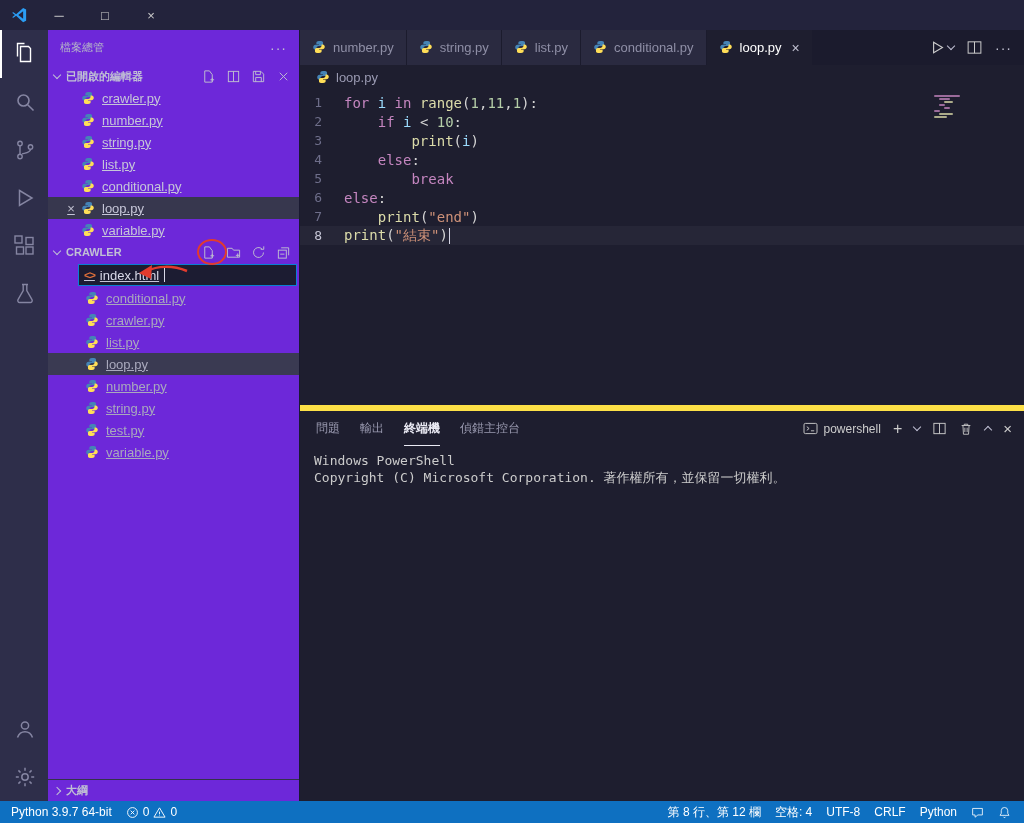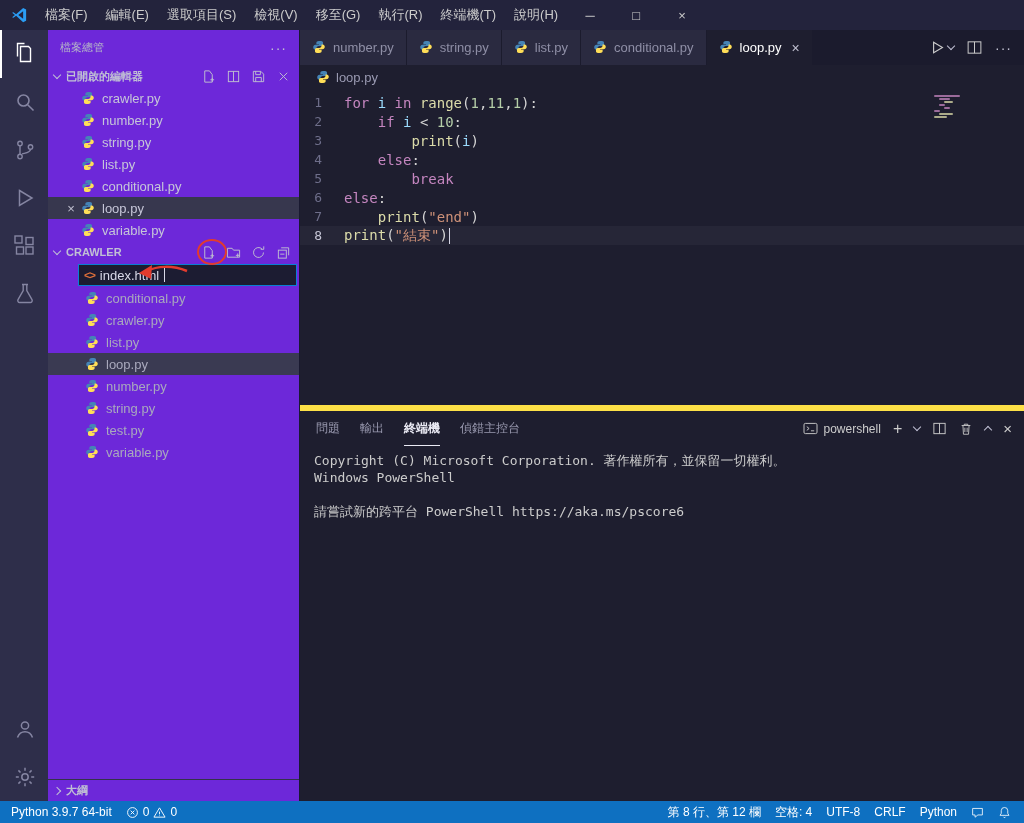--- a/index.html
+++ b/index.html
@@ -34,21 +34,21 @@
   .section-h .lbl { margin-left:6px; }
   .section-actions { margin-left:auto; display:flex; gap:9px; align-items:center; }
   .icon16 { width:16px; height:16px; display:inline-flex; align-items:center; justify-content:center; color:#c0c0d0; cursor:pointer; }
   .icon16 svg { width:15px; height:15px; }
   .chev { width:6px; height:6px; border-right:1.4px solid #c0c0d4; border-bottom:1.4px solid #c0c0d4; display:inline-block; flex:none; }
   .chev.down { transform:rotate(45deg); margin-top:-3px; }
   .chev.right { transform:rotate(-45deg); }
   .chev.up { transform:rotate(-135deg); margin-top:3px; }
 
   .sb-list { flex:none; }
-  .sb-row { height:22px; display:flex; align-items:center; font-size:13px; color:#c6c6d8; cursor:pointer; padding-left:36px; white-space:nowrap; }
+  .sb-row { height:22px; display:flex; align-items:center; font-size:13px; color:#c6c6d8; cursor:pointer; padding-left:36px; white-space:nowrap;text-decoration:underline; }
   .sb-row.oe { padding-left:14px; }
   .sb-row .slot { width:18px; flex:none; text-align:center; color:#c0c0d0; font-size:13px; }
   .sb-row .fic { width:16px; height:16px; flex:none; display:inline-flex; align-items:center; justify-content:center; margin-right:6px; }
   .sb-row.active { background:#37374e; }
   .sb-row.selected { background:#3a3a52; }
   .sb-row.dim { color:#a9a9bd; }
 
   .rename-row { padding-left:30px; height:24px; }
   .rename-box { flex:1; margin-right:2px; height:22px; border:1px solid #0a7fd4; background:#1c1c32; display:flex; align-items:center; padding:0 5px; gap:5px; }
   .html-glyph { color:#e0703a; font-weight:bold; font-size:11px; letter-spacing:-1px; }
@@ -108,30 +108,20 @@
 </style>
 </head>
 <body>
 
 <div class="window">
 
   <div class="titlebar">
     <svg class="vslogo" viewBox="0 0 24 24">
       <path d="M17.5 2.5 8.2 11 4.6 8.2 2.8 9.1 6.6 12l-3.8 2.9 1.8.9L8.2 13l9.3 8.5 4-1.9v-15l-4-2.1zM17.5 7v10L11 12l6.5-5z" fill="#2b9df4"></path>
     </svg>
-    <nav class="menu-bar">
-        <div class="menu-item">檔案(F)</div>
-        <div class="menu-item">編輯(E)</div>
-        <div class="menu-item">選取項目(S)</div>
-        <div class="menu-item">檢視(V)</div>
-        <div class="menu-item">移至(G)</div>
-        <div class="menu-item">執行(R)</div>
-        <div class="menu-item">終端機(T)</div>
-        <div class="menu-item">說明(H)</div>
-      </nav>
     <div class="win-controls">
       <div class="win-btn">─</div>
       <div class="win-btn">□</div>
       <div class="win-btn">×</div>
     </div>
   </div>
 
   <div class="main">
 
     <div class="activitybar">
@@ -538,24 +528,23 @@
                 <path d="M8 2.5v11"></path>
               </svg>
             <svg width="14" height="14" viewBox="0 0 16 16" fill="none" stroke="currentColor">
                 <path d="M3 4h10M6 4V2.5h4V4M4.5 4l.6 10h5.8l.6-10M6.7 6.5v5M9.3 6.5v5"></path>
               </svg>
             <span class="chev up"></span>
             <span style="font-size:15px;cursor:pointer;">×</span>
           </div>
         </div>
         <div class="terminal">
+            <div class="t-line">Windows PowerShell</div>
             <div class="t-line">Copyright (C) Microsoft Corporation. 著作權所有，並保留一切權利。</div>
-            <div class="t-line">Windows PowerShell</div>
             <div class="t-line">&nbsp;</div>
-            <div class="t-line">請嘗試新的跨平台 PowerShell https://aka.ms/pscore6</div>
             <div class="t-line">&nbsp;</div>
           </div>
       </div>
     </div>
   </div>
 
   <div class="statusbar">
     <div class="status-left">
       <div class="st-item">Python 3.9.7 64-bit</div>
       <div class="st-item">

